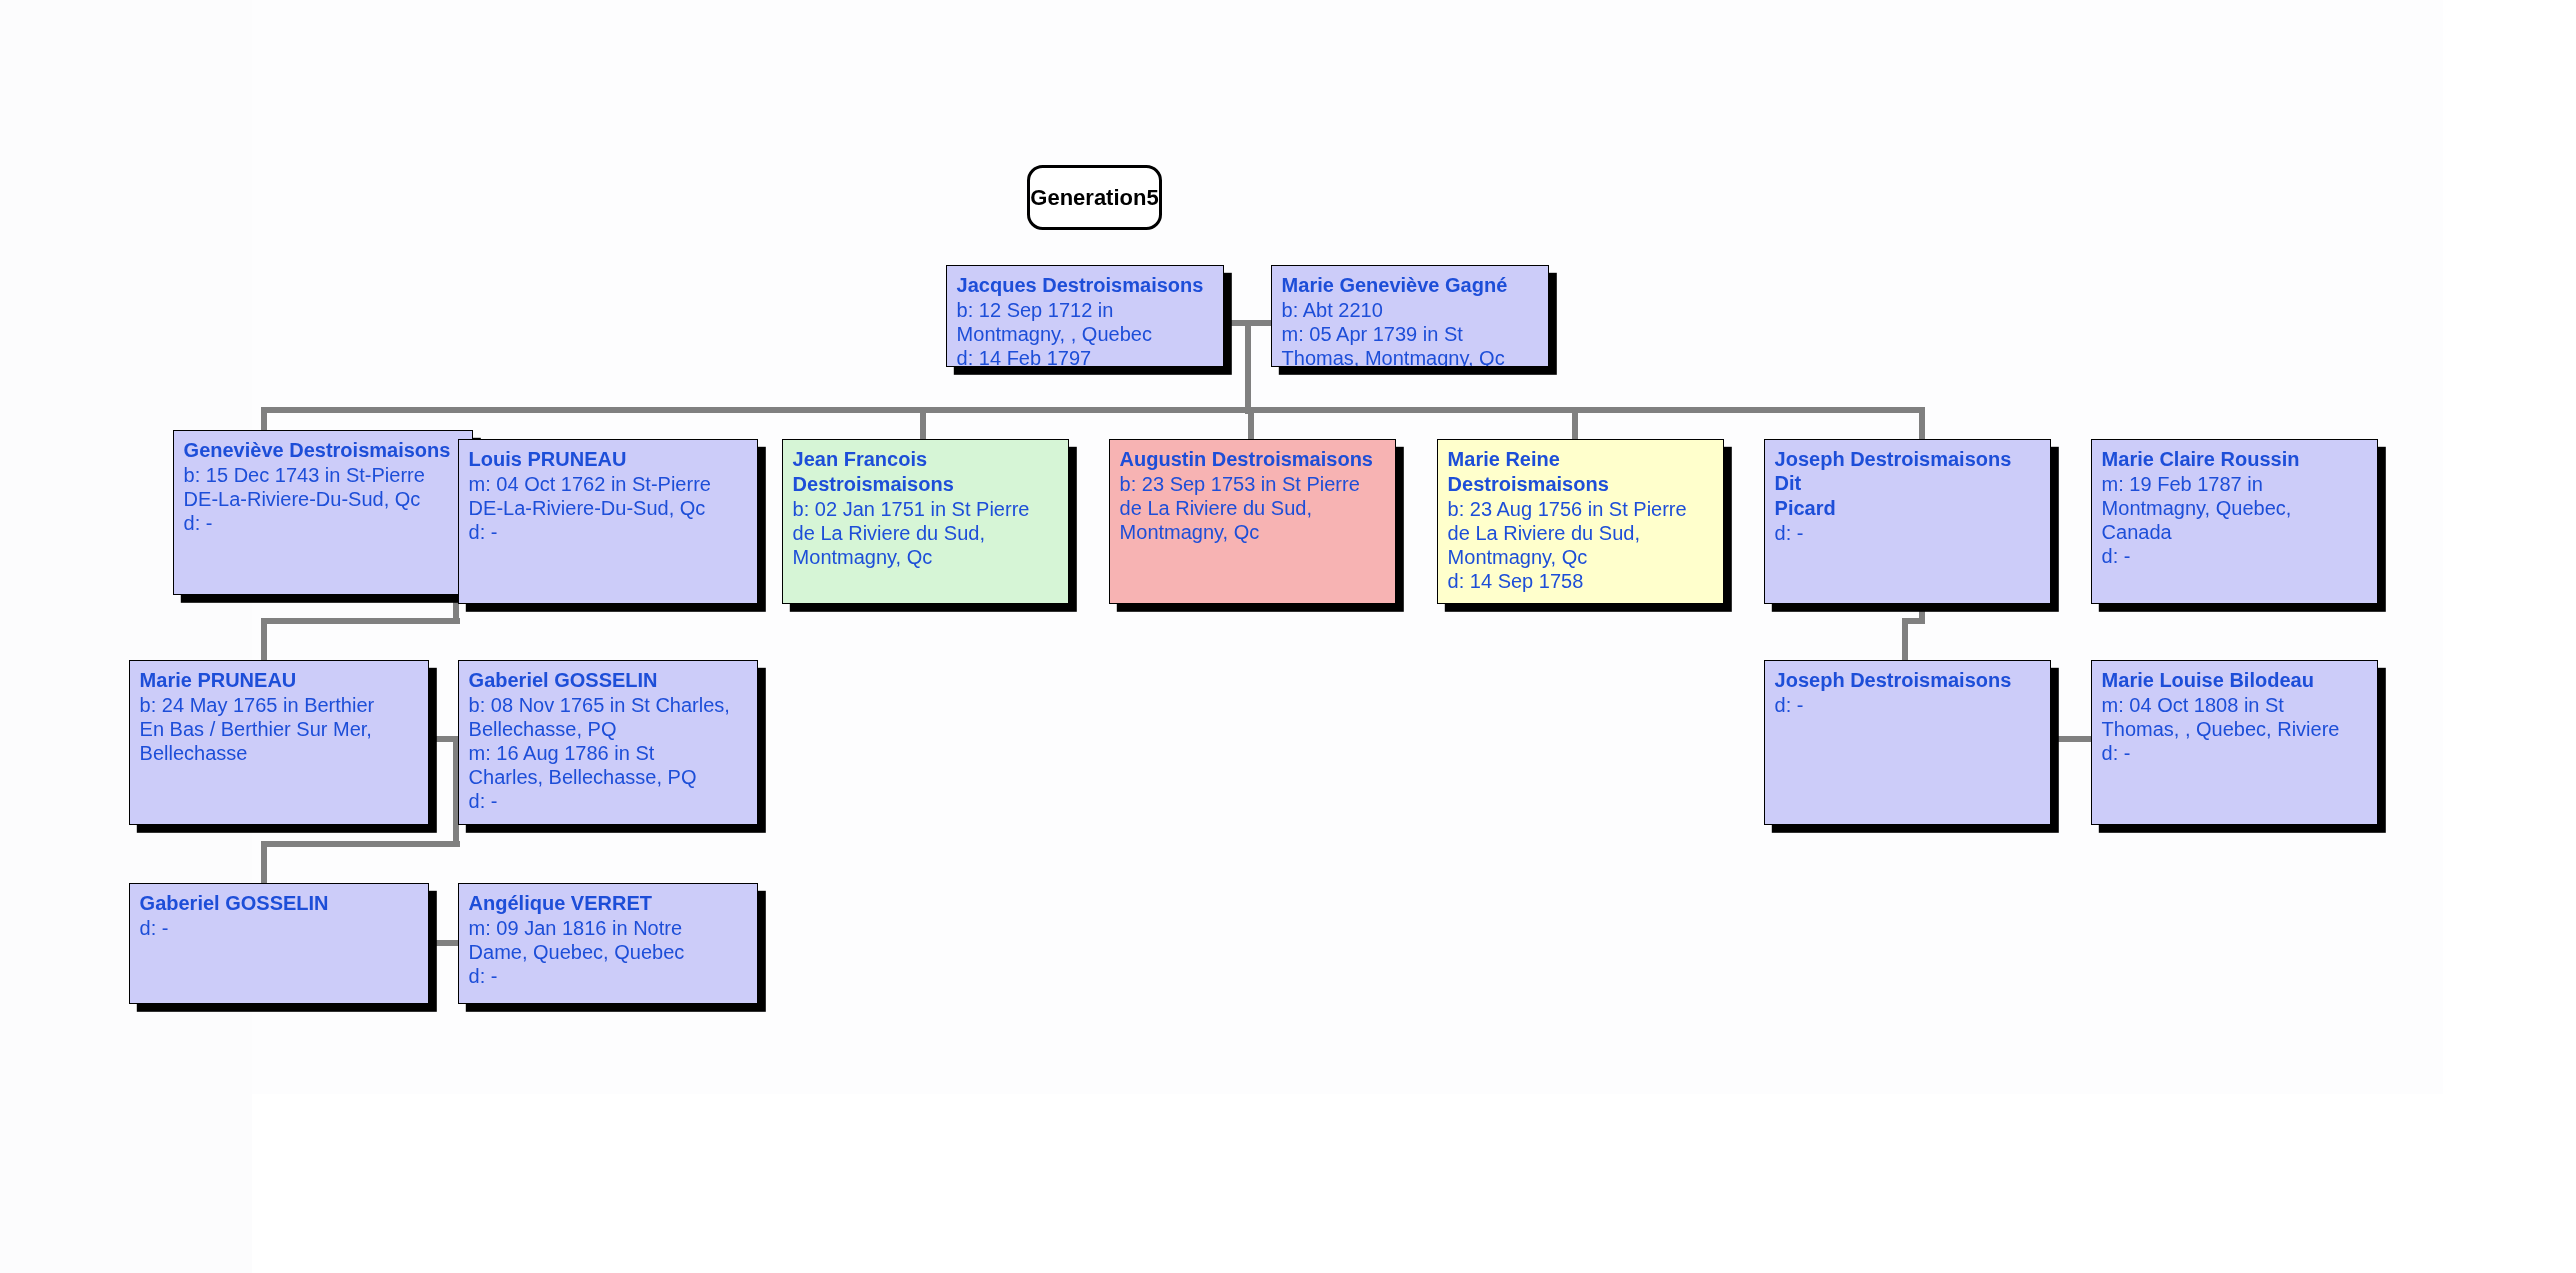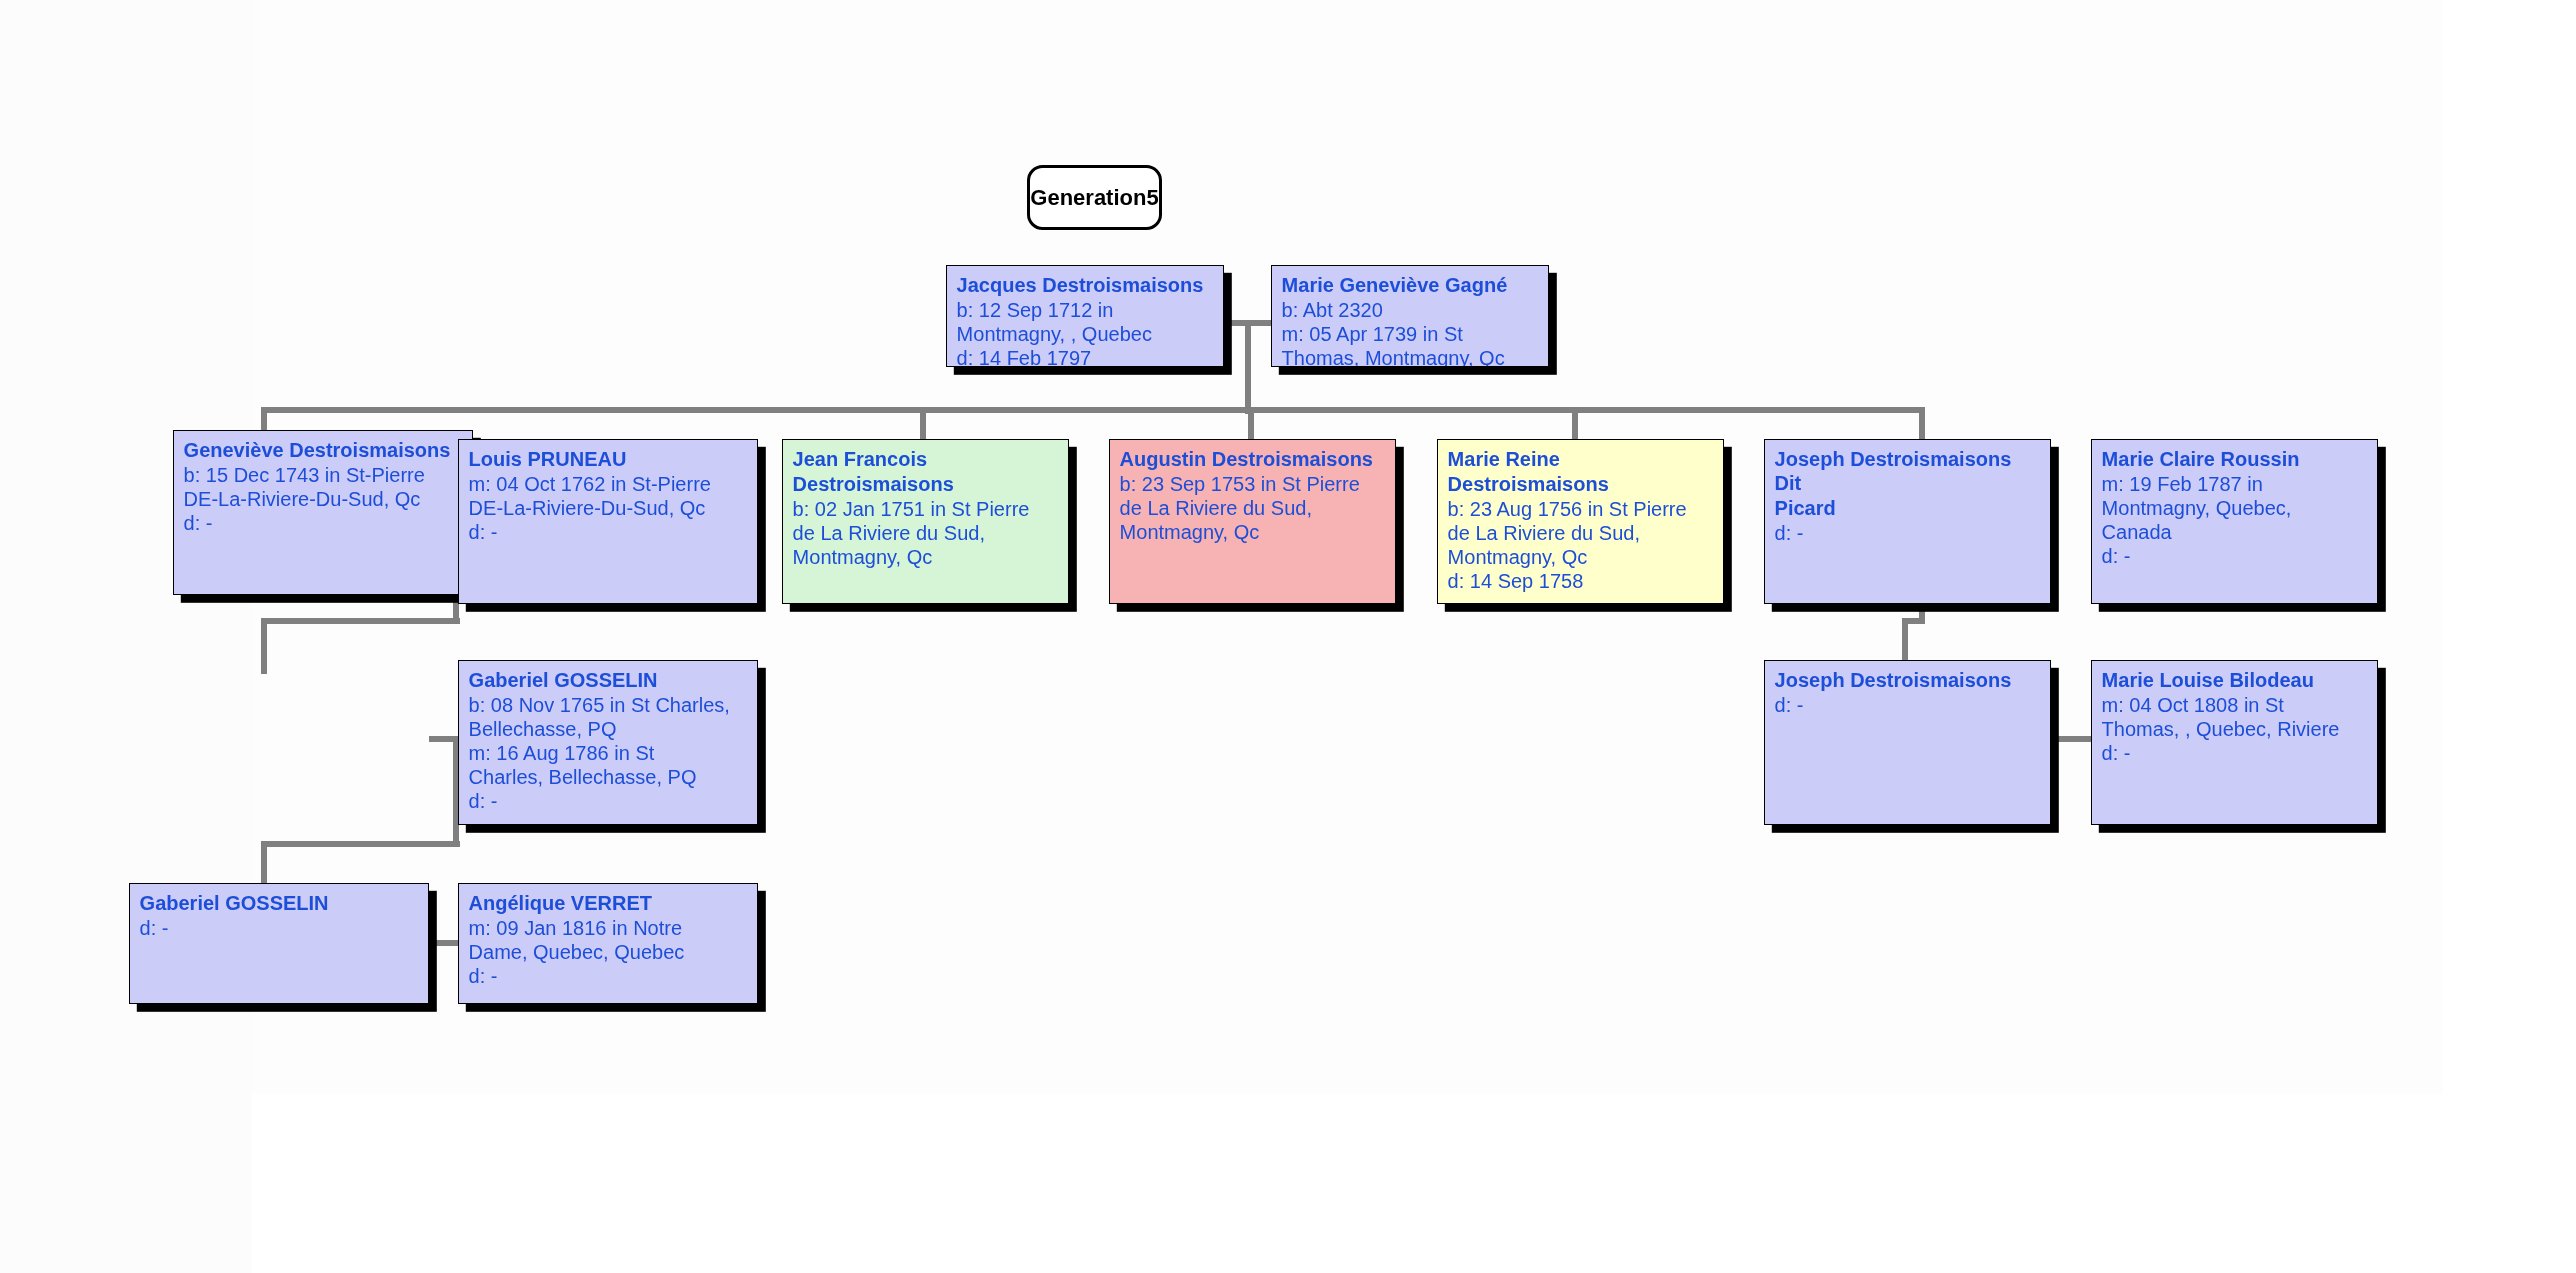--- a/index.html
+++ b/index.html
@@ -138,21 +138,21 @@
 
   <div class="pbox c-lav" style="left:946px; top:265px; width:278px; height:102px;">
     <span class="pname">Jacques Destroismaisons</span>
     <span class="pline">b: 12 Sep 1712 in</span>
     <span class="pline">Montmagny, , Quebec</span>
     <span class="pline">d: 14 Feb 1797</span>
   </div>
 
   <div class="pbox c-lav" style="left:1271px; top:265px; width:278px; height:102px;">
     <span class="pname">Marie Geneviève Gagné</span>
-    <span class="pline">b: Abt 2320</span>
+    <span class="pline">b: Abt 2210</span>
     <span class="pline">m: 05 Apr 1739 in St</span>
     <span class="pline">Thomas, Montmagny, Qc</span>
   </div>
 
   <div class="pbox c-lav" style="left:129px; top:430px; width:300px; height:165px;margin-left:44px;">
     <span class="pname">Geneviève Destroismaisons</span>
     <span class="pline">b: 15 Dec 1743 in St-Pierre</span>
     <span class="pline">DE-La-Riviere-Du-Sud, Qc</span>
     <span class="pline">d: -</span>
   </div>
@@ -195,20 +195,26 @@
   </div>
 
   <div class="pbox c-lav" style="left:2091px; top:439px; width:287px; height:165px;">
     <span class="pname">Marie Claire Roussin</span>
     <span class="pline">m: 19 Feb 1787 in</span>
     <span class="pline">Montmagny, Quebec,</span>
     <span class="pline">Canada</span>
     <span class="pline">d: -</span>
   </div>
 
+  <div class="pbox c-lav" style="left:129px; top:660px; width:300px; height:165px;">
+    <span class="pname">Marie PRUNEAU</span>
+    <span class="pline">b: 24 May 1765 in Berthier</span>
+    <span class="pline">En Bas / Berthier Sur Mer,</span>
+    <span class="pline">Bellechasse</span>
+  </div>
 
   <div class="pbox c-lav" style="left:458px; top:660px; width:300px; height:165px;">
     <span class="pname">Gaberiel GOSSELIN</span>
     <span class="pline">b: 08 Nov 1765 in St Charles,</span>
     <span class="pline">Bellechasse, PQ</span>
     <span class="pline">m: 16 Aug 1786 in St</span>
     <span class="pline">Charles, Bellechasse, PQ</span>
     <span class="pline">d: -</span>
   </div>
 

